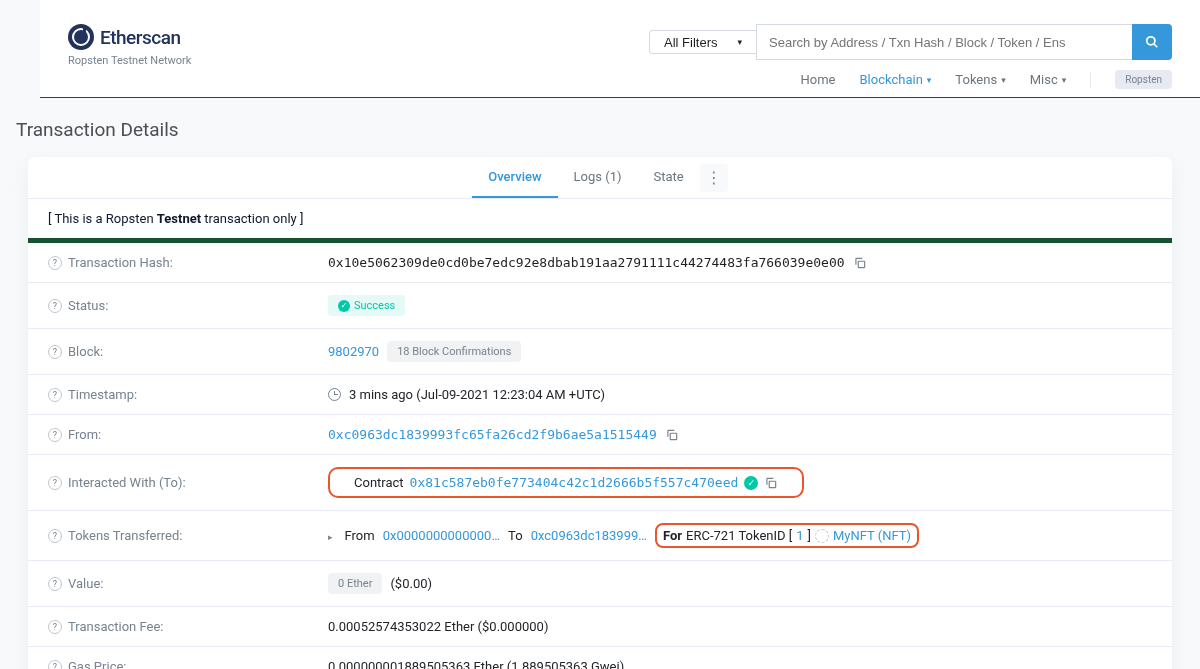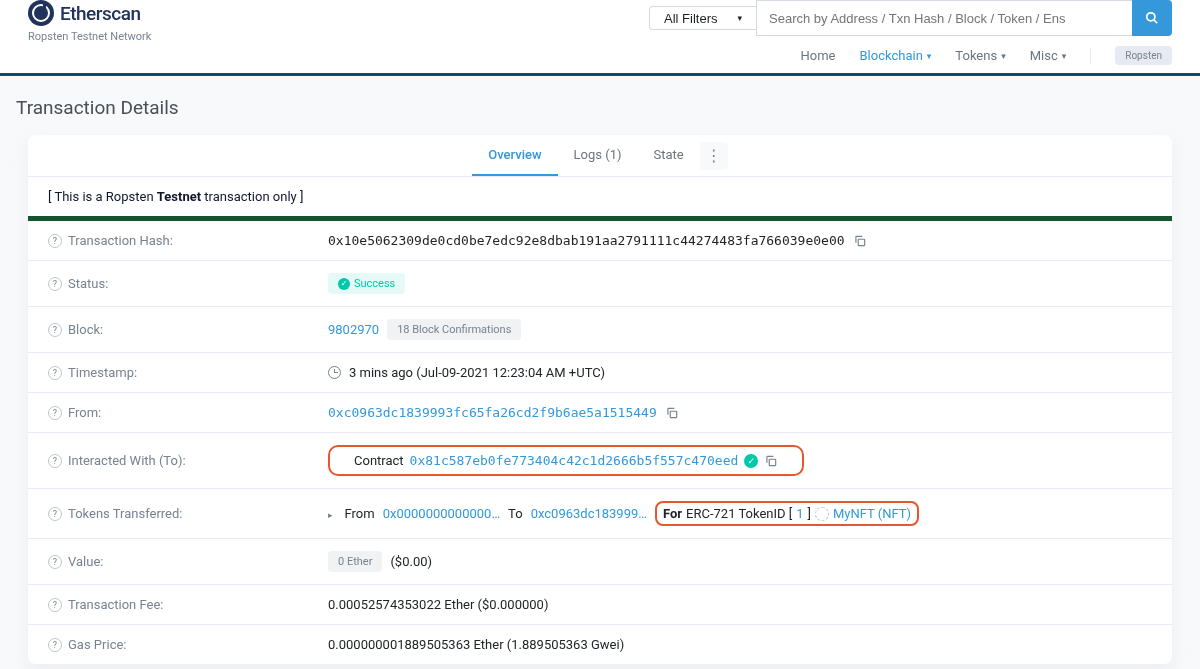--- a/index.html
+++ b/index.html
@@ -1,17 +1,17 @@
 <!DOCTYPE html>
 <html><head>
 <meta charset="utf-8">
 <style>
 * { margin: 0; padding: 0; box-sizing: border-box; }
 body { font-family: -apple-system, BlinkMacSystemFont, "Segoe UI", Roboto, sans-serif; background: #f8f9fa; color: #212529; font-size: 13px; }
-.header { background: #fff; padding: 0 28px 8px; display: flex; align-items: flex-start; justify-content: space-between; border-bottom: 3px solid #0c4a6e; }
+.header { background: #fff; padding: 24px 28px 8px; display: flex; align-items: flex-start; justify-content: space-between; border-bottom: 1px solid #0c4a6e; margin-left: 40px; }
 .logo-section { display: flex; flex-direction: column; }
 .logo { display: flex; align-items: center; gap: 6px; }
 .logo-circle { width: 26px; height: 26px; border-radius: 50%; background: #21325b; display: flex; align-items: center; justify-content: center; position: relative; }
 .logo-circle::before { content: ""; width: 14px; height: 14px; border: 2px solid #fff; border-radius: 50%; position: absolute; }
 .logo-circle::after { content: ""; width: 3px; height: 8px; background: #21325b; position: absolute; top: 4px; right: 8px; }
 .logo-text { font-size: 19px; font-weight: 500; color: #21325b; letter-spacing: -0.5px; }
 .network-label { font-size: 11px; color: #77838f; margin-top: 4px; }
 .header-right { display: flex; flex-direction: column; align-items: flex-end; gap: 10px; }
 .search-row { display: flex; align-items: center; }
 .filter-btn { display: flex; align-items: center; gap: 20px; padding: 8px 14px; border: 1px solid #d5dae2; border-right: none; border-radius: 4px 0 0 4px; background: #fff; font-size: 13px; color: #1e2022; cursor: pointer; height: 24px; }

